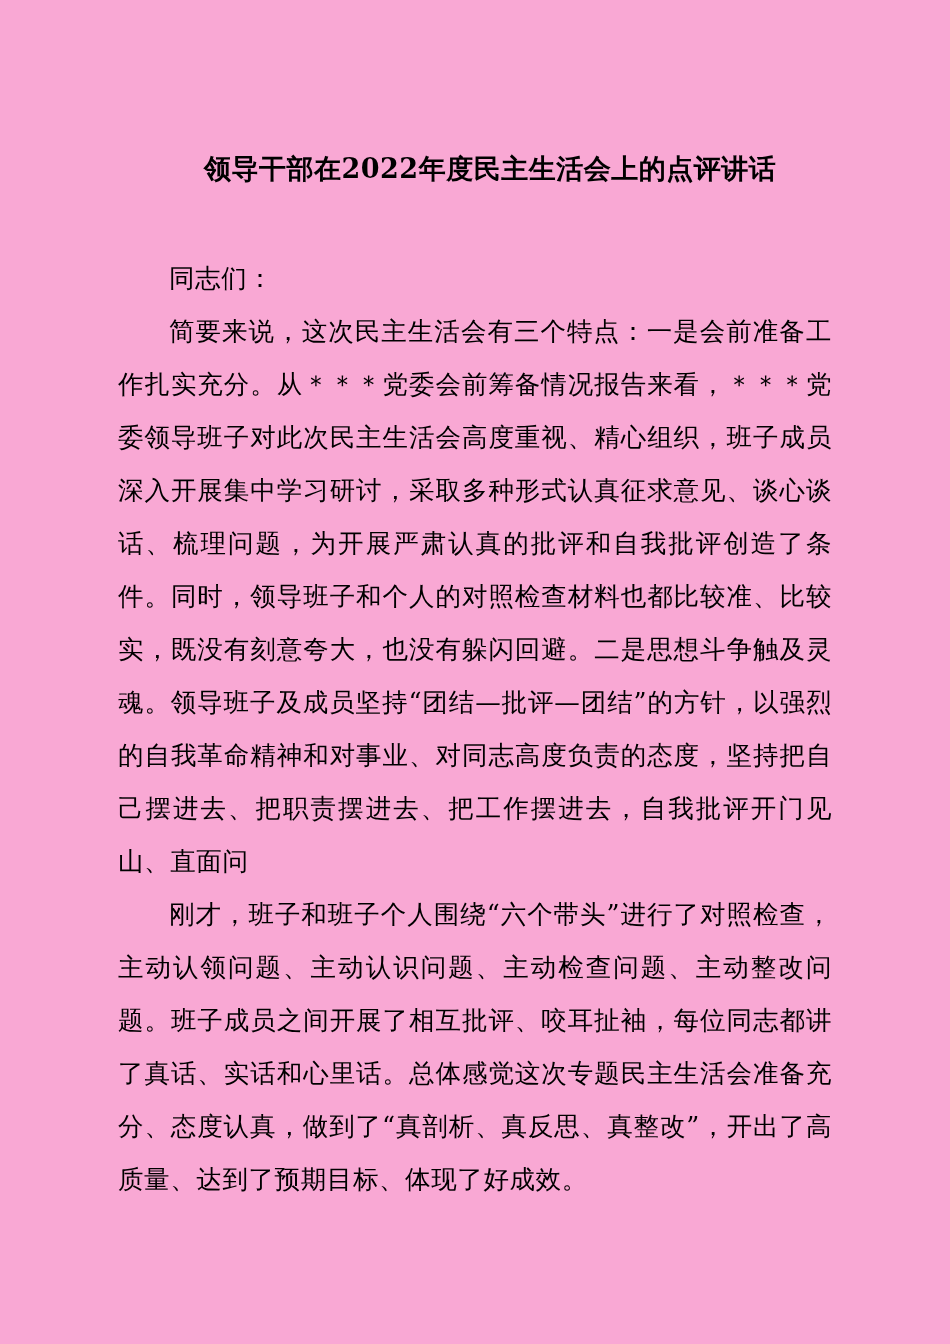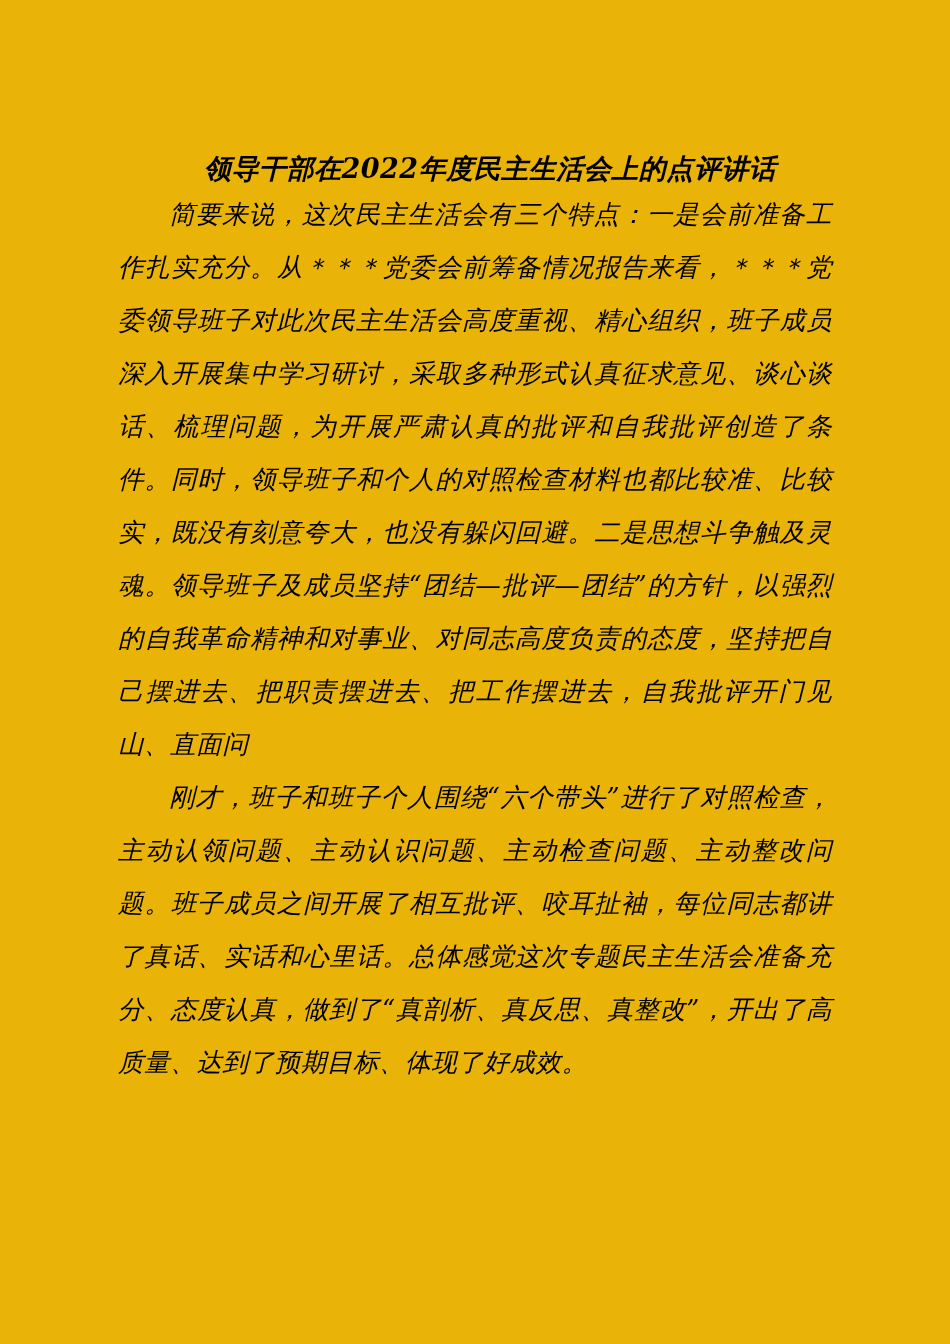--- a/index.html
+++ b/index.html
@@ -8,24 +8,23 @@
     background: #ffffff;
   }
   body {
     font-family: "DejaVu Serif", "Liberation Serif", serif;
     color: #000000;
   }
   .page {
     position: relative;
     width: 950px;
     height: 1344px;
-    background: #eab308;
+    background: #f9a8d4;
     overflow: hidden;
     box-sizing: border-box;
-    font-style: italic;
   }
   .doc-body {
     position: absolute;
     left: 118px;
     top: 0;
     width: 714px;
   }
   .doc-title {
     font-size: 27px;
     font-weight: bold;
@@ -52,16 +51,17 @@
   .doc-para.indent {
     text-indent: 51px;
   }
 </style>
 </head>
 <body>
 
 <div class="page">
   <div class="doc-body">
     <h1 class="doc-title">领导干部在2022年度民主生活会上的点评讲话</h1>
+    <p class="doc-para salutation">同志们：</p>
     <p class="doc-para indent">简要来说，这次民主生活会有三个特点：一是会前准备工作扎实充分。从＊＊＊党委会前筹备情况报告来看，＊＊＊党委领导班子对此次民主生活会高度重视、精心组织，班子成员深入开展集中学习研讨，采取多种形式认真征求意见、谈心谈话、梳理问题，为开展严肃认真的批评和自我批评创造了条件。同时，领导班子和个人的对照检查材料也都比较准、比较实，既没有刻意夸大，也没有躲闪回避。二是思想斗争触及灵魂。领导班子及成员坚持“团结—批评—团结”的方针，以强烈的自我革命精神和对事业、对同志高度负责的态度，坚持把自己摆进去、把职责摆进去、把工作摆进去，自我批评开门见山、直面问</p>
     <p class="doc-para indent">刚才，班子和班子个人围绕“六个带头”进行了对照检查，主动认领问题、主动认识问题、主动检查问题、主动整改问题。班子成员之间开展了相互批评、咬耳扯袖，每位同志都讲了真话、实话和心里话。总体感觉这次专题民主生活会准备充分、态度认真，做到了“真剖析、真反思、真整改”，开出了高质量、达到了预期目标、体现了好成效。</p>
   </div>
 </div>
 
 </body></html>

